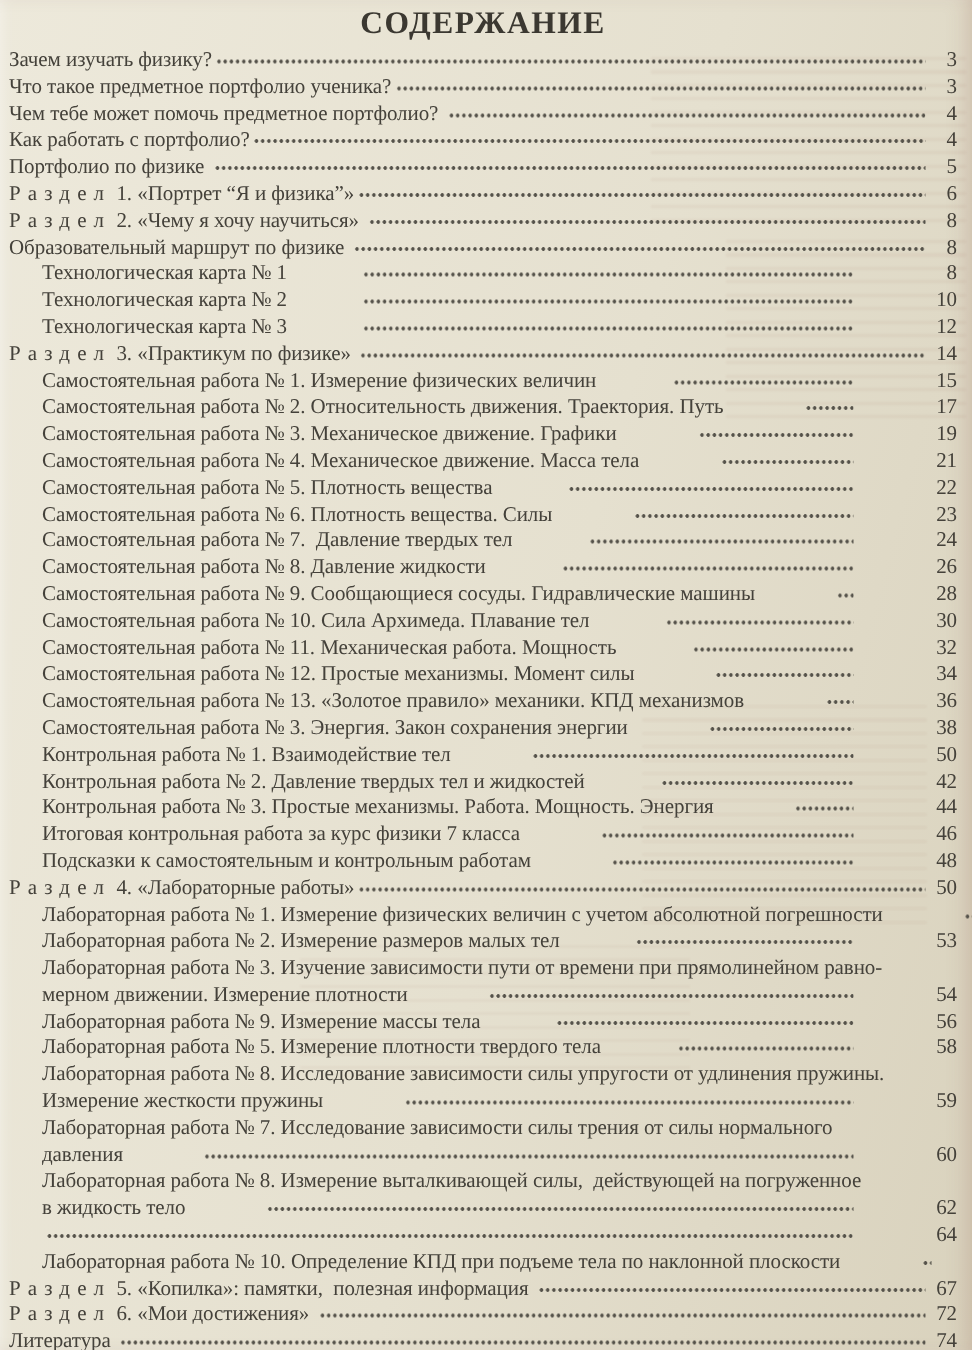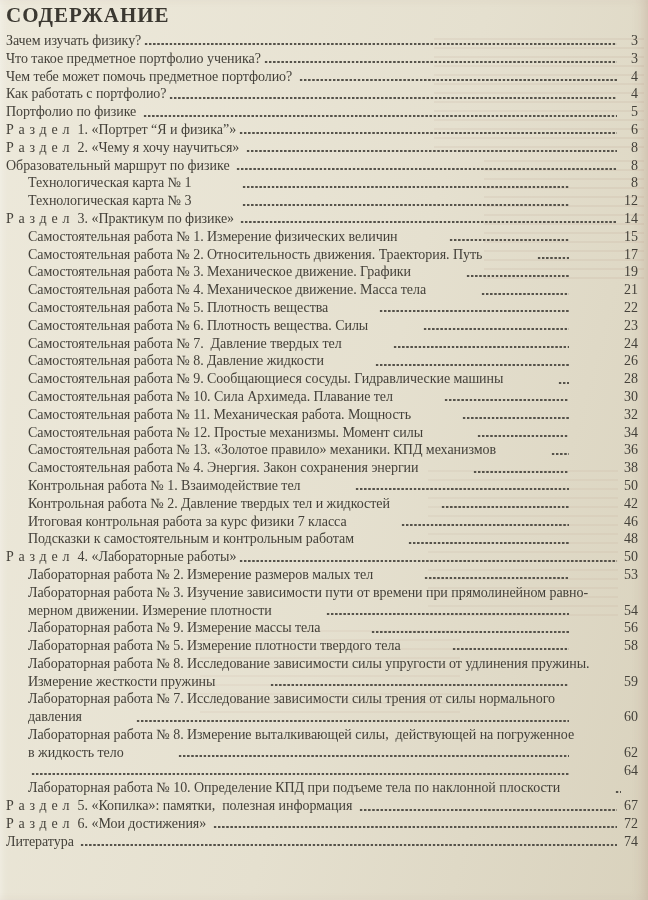--- a/index.html
+++ b/index.html
@@ -30,28 +30,28 @@
   
   .bleed{position:absolute;pointer-events:none;opacity:.055;filter:blur(.6px);
     background:repeating-linear-gradient(180deg,#8a4a3a 0 2px,transparent 2px 9px);}
   .bleed.b1{right:4px;top:38px;width:210px;height:110px;}
   .bleed.b2{right:4px;top:160px;width:160px;height:120px;}
   .bleed.b3{left:200px;top:630px;width:260px;height:90px;opacity:.04;}
   .bleed.b4{right:30px;top:470px;width:190px;height:150px;opacity:.045;}
 
   .title{
     margin:0 0 5px 0;
-    text-align:left;
+    text-align:center;
     font-size:21px;line-height:24px;
     font-weight:bold;letter-spacing:1px;
     color:#3b3831;
   }
   .toc{position:relative;z-index:1;}
   .row{
-    display:flex;align-items:center;
+    display:flex;align-items:flex-start;
     font-size:14px;line-height:17.8px;
     letter-spacing:-0.05px;
   }
   .row.ind{padding-left:22px;gap:48px;}
   .text,.num{white-space:pre;}
   .sec{letter-spacing:.34em;white-space:pre;}
   .dots{
     flex:1 1 8px;min-width:6px;height:11px;
     margin:0 4px 0 3px;
     background:radial-gradient(circle at 2px 2px,var(--dot) 1.02px,rgba(85,82,74,0) 1.38px) left bottom/4.15px 4px repeat-x;
@@ -121,20 +121,26 @@
     <span class="pg">8</span>
   </div>
       <div class="row ind">
 
     <span class="text">Технологическая карта № 1</span>
     <span class="dots"></span>
     <span class="pg">8</span>
   </div>
       <div class="row ind">
 
+    <span class="text">Технологическая карта № 2</span>
+    <span class="dots"></span>
+    <span class="pg">10</span>
+  </div>
+      <div class="row ind">
+
     <span class="text">Технологическая карта № 3</span>
     <span class="dots"></span>
     <span class="pg">12</span>
   </div>
       <div class="row">
     <span class="sec">Раздел</span>
     <span class="num"> 3. </span>
     <span class="text">«Практикум по физике» </span>
     <span class="dots"></span>
     <span class="pg">14</span>
@@ -212,35 +218,41 @@
     <span class="pg">34</span>
   </div>
       <div class="row ind">
 
     <span class="text">Самостоятельная работа № 13. «Золотое правило» механики. КПД механизмов </span>
     <span class="dots"></span>
     <span class="pg">36</span>
   </div>
       <div class="row ind">
 
-    <span class="text">Самостоятельная работа № 4. Энергия. Закон сохранения энергии </span>
+    <span class="text">Самостоятельная работа № 3. Энергия. Закон сохранения энергии </span>
     <span class="dots"></span>
     <span class="pg">38</span>
   </div>
       <div class="row ind">
 
     <span class="text">Контрольная работа № 1. Взаимодействие тел </span>
     <span class="dots"></span>
     <span class="pg">50</span>
   </div>
       <div class="row ind">
 
     <span class="text">Контрольная работа № 2. Давление твердых тел и жидкостей</span>
     <span class="dots"></span>
     <span class="pg">42</span>
+  </div>
+      <div class="row ind">
+
+    <span class="text">Контрольная работа № 3. Простые механизмы. Работа. Мощность. Энергия </span>
+    <span class="dots"></span>
+    <span class="pg">44</span>
   </div>
       <div class="row ind">
 
     <span class="text">Итоговая контрольная работа за курс физики 7 класса </span>
     <span class="dots"></span>
     <span class="pg">46</span>
   </div>
       <div class="row ind">
 
     <span class="text">Подсказки к самостоятельным и контрольным работам </span>
@@ -249,20 +261,26 @@
   </div>
       <div class="row">
     <span class="sec">Раздел</span>
     <span class="num"> 4. </span>
     <span class="text">«Лабораторные работы»</span>
     <span class="dots"></span>
     <span class="pg">50</span>
   </div>
       <div class="row ind">
 
+    <span class="text">Лабораторная работа № 1. Измерение физических величин с учетом абсолютной погрешности </span>
+    <span class="dots"></span>
+    <span class="pg">51</span>
+  </div>
+      <div class="row ind">
+
     <span class="text">Лабораторная работа № 2. Измерение размеров малых тел</span>
     <span class="dots"></span>
     <span class="pg">53</span>
   </div>
       <div class="row ind">
 
     <span class="text">Лабораторная работа № 3. Изучение зависимости пути от времени при прямолинейном равно-</span>
 
   </div>
       <div class="row ind">

